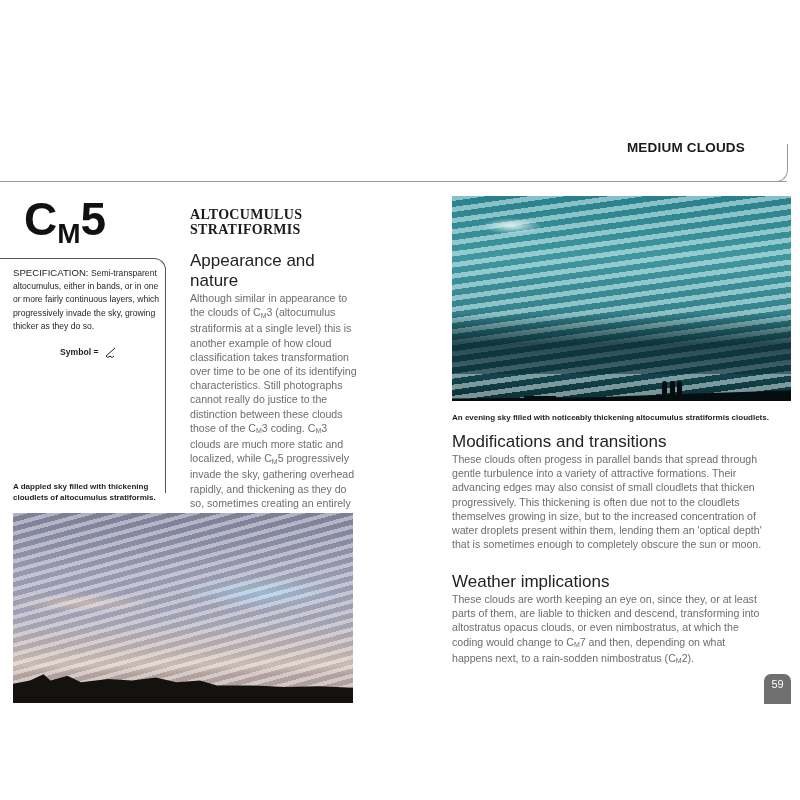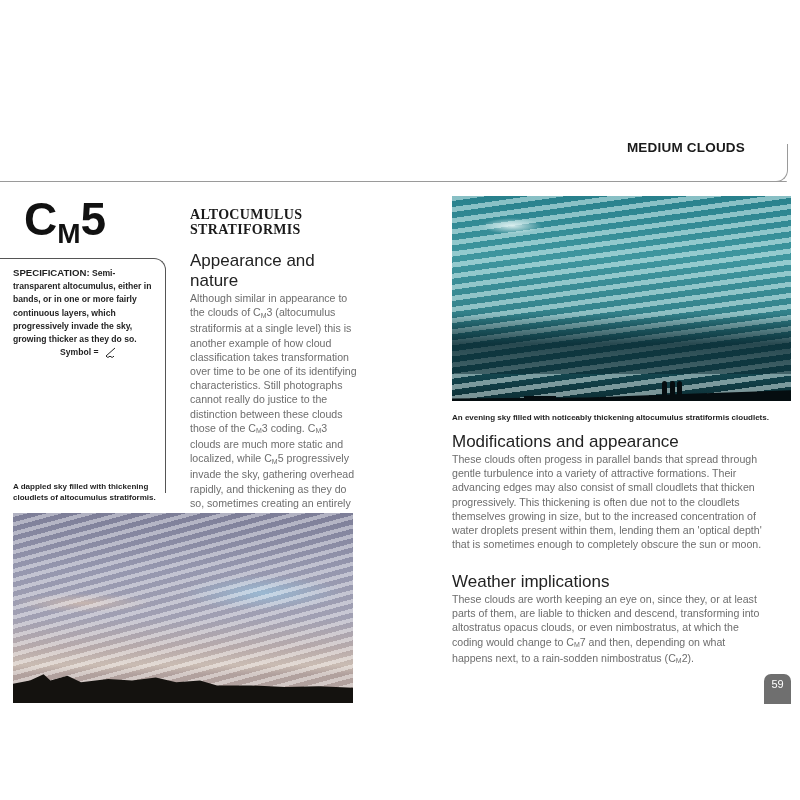--- a/index.html
+++ b/index.html
@@ -10,21 +10,21 @@
   .header-rule { left:0; top:181px; width:787px; height:0; border-top:1.5px solid #9a9a9a; border-bottom-right-radius:10px; }
   .header-rule-corner { left:774px; top:144px; width:14px; height:38px; border-right:1.5px solid #9a9a9a; border-bottom:1.5px solid #9a9a9a; border-bottom-right-radius:12px; box-sizing:border-box; }
   .section-title { left:600px; top:140px; width:145px; text-align:right; font-family:"Liberation Sans", sans-serif; font-weight:bold; font-size:13.5px; letter-spacing:0.2px; color:#1a1a1a; }
 
   
   .code { left:24px; top:196px; font-family:"Liberation Sans", sans-serif; font-weight:bold; font-size:46px; color:#111; line-height:1; }
   .code .sub { font-size:28px; position:relative; top:8px; }
 
   
   .spec-box { left:0; top:258px; width:166px; height:235px; border-top:1.5px solid #555; border-right:1.5px solid #555; border-top-right-radius:12px; box-sizing:border-box; }
-  .spec-text { left:13px; top:266px; width:148px; font-family:"Liberation Sans", sans-serif; font-weight:bold; font-size:8.6px; line-height:13.2px; color:#1f1f1f; }
+  .spec-text { left:13px; top:266px; width:148px; font-family:"Liberation Sans", sans-serif; font-weight:normal; font-size:8.6px; line-height:13.2px; color:#1f1f1f; }
   .spec-text .label { font-size:9.6px; }
   .symbol-row { left:60px; top:347px; width:95px; text-align:left; font-family:"Liberation Sans", sans-serif; font-weight:bold; font-size:8.6px; color:#1f1f1f; }
   .symbol-glyph { display:inline-block; width:14px; height:12px; vertical-align:middle; margin-left:2px; }
 
   
   .cloud-title { left:190px; top:207px; font-family:Liberation Serif, serif; font-weight:bold; font-size:14px; line-height:15px; color:#1a1a1a; letter-spacing:0.3px; }
   .sub-head { font-family:"Liberation Sans", sans-serif; font-size:17px; color:#222; }
   .body-text { font-family:"Liberation Sans", sans-serif; font-size:10.6px; line-height:14.2px; color:#6d6d6d; }
   .body-text .s { font-size:7px; position:relative; top:1.5px; }
 
@@ -104,21 +104,21 @@
   <div class="dark-band"></div>
   <div class="ground"></div>
   <div class="bench"></div>
   <div class="person" style="left:210px"></div>
   <div class="person" style="left:218px"></div>
   <div class="person" style="left:225px"></div>
 </div>
 <div class="abs caption caption-right">An evening sky filled with noticeably thickening altocumulus stratiformis cloudlets.</div>
 
 <div class="abs col-right-1">
-  <div class="sub-head">Modifications and appearance</div>
+  <div class="sub-head">Modifications and transitions</div>
   <div class="body-text">These clouds often progess in parallel bands that spread through gentle turbulence into a variety of attractive formations. Their advancing edges may also consist of small cloudlets that thicken progressively. This thickening is often due not to the cloudlets themselves growing in size, but to the increased concentration of water droplets present within them, lending them an 'optical depth' that is sometimes enough to completely obscure the sun or moon.</div>
 </div>
 
 <div class="abs col-right-2">
   <div class="sub-head">Weather implications</div>
   <div class="body-text"><span>These clouds are worth keeping an eye on, since they, or at least parts of them, are liable to thicken and descend, transforming into altostratus opacus clouds, or even nimbostratus, at which the coding would change to </span><span>C</span><span class="s">M</span><span>7 and then, depending on what happens next, to a rain-sodden nimbostratus (</span><span>C</span><span class="s">M</span><span>2).</span></div>
 </div>
 
 <div class="abs page-tab">59</div>
 

